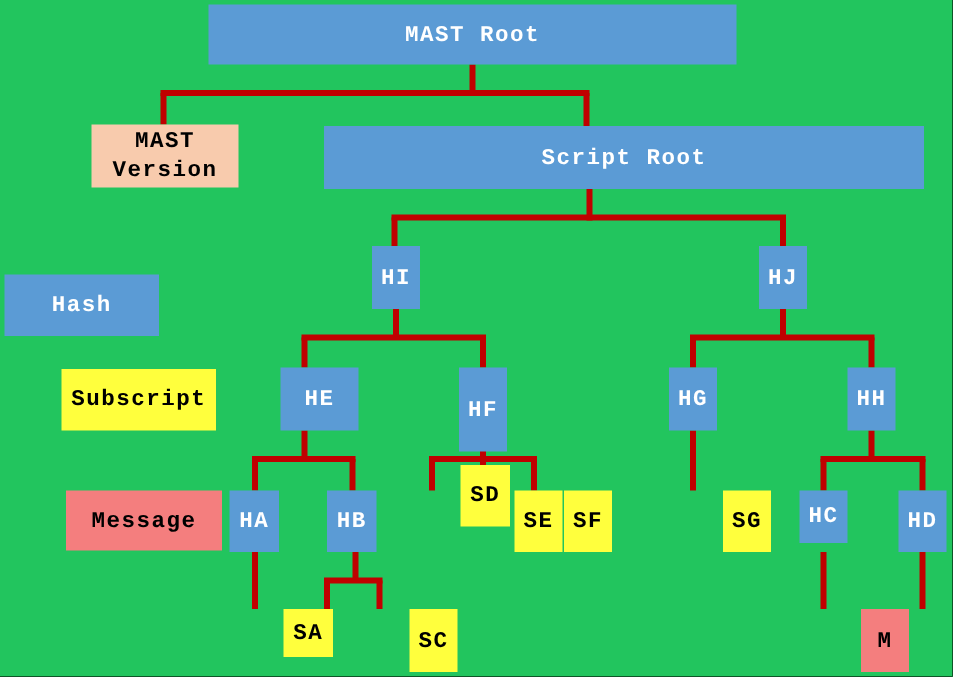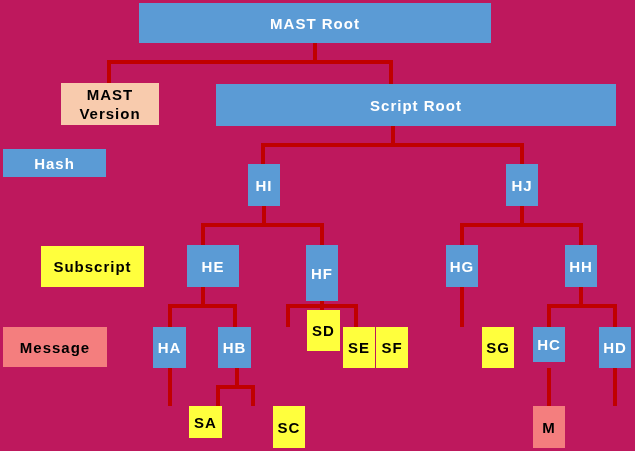--- a/index.html
+++ b/index.html
@@ -1,33 +1,33 @@
 <!DOCTYPE html>
 <html><head>
 <meta charset="utf-8">
 <style>
   html,body{margin:0;padding:0;background:#000;}
   .stage{
     position:relative;
     width:635px;height:451px;
-    background:#be185d;
-    font-family:Liberation Sans, sans-serif;
+    background:#22c55e;
+    font-family:Liberation Mono, monospace;
     overflow:hidden;
   }
   .node{
     position:absolute;
     display:flex;align-items:center;justify-content:center;
     text-align:center;
     font-size:15px;font-weight:bold;letter-spacing:1px;
     line-height:19px;
     box-sizing:border-box;
   }
   .c-hash{background:#5b9bd5;color:#ffffff;}
   .c-sub{background:#ffff3d;color:#000000;margin-left:36px;}
-  .c-msg{background:#f47e7e;color:#000000;}
+  .c-msg{background:#f47e7e;color:#000000;margin-left:41px;}
   .c-ver{background:#f8cbad;color:#000000;}
   .ln{position:absolute;background:#c00000;}
 </style>
 </head>
 <body>
 
 <div class="stage">
 
   <div class="ln" style="left:313px;top:43px;width:4px;height:21px"></div>
   <div class="ln" style="left:107px;top:60px;width:286px;height:4px"></div>
@@ -73,21 +73,21 @@
   <div class="ln" style="left:216px;top:387px;width:4px;height:19px"></div>
   <div class="ln" style="left:251px;top:387px;width:4px;height:19px"></div>
 
   <div class="ln" style="left:547px;top:368px;width:4px;height:38px"></div>
   <div class="ln" style="left:613px;top:368px;width:4px;height:38px"></div>
 
   <div class="node c-hash" style="left:139px;top:3px;width:352px;height:40px">MAST Root</div>
   <div class="node c-ver" style="left:61px;top:83px;width:98px;height:42px">MAST Version</div>
   <div class="node c-hash" style="left:216px;top:84px;width:400px;height:42px">Script Root</div>
 
-  <div class="node c-hash" style="left:3px;top:149px;width:103px;height:28px">Hash</div>
+  <div class="node c-hash" style="left:3px;top:183px;width:103px;height:41px">Hash</div>
   <div class="node c-sub" style="left:5px;top:246px;width:103px;height:41px">Subscript</div>
   <div class="node c-msg" style="left:3px;top:327px;width:104px;height:40px">Message</div>
 
   <div class="node c-hash" style="left:248px;top:164px;width:32px;height:42px">HI</div>
   <div class="node c-hash" style="left:506px;top:164px;width:32px;height:42px">HJ</div>
 
   <div class="node c-hash" style="left:187px;top:245px;width:52px;height:42px">HE</div>
   <div class="node c-hash" style="left:306px;top:245px;width:32px;height:56px">HF</div>
   <div class="node c-hash" style="left:446px;top:245px;width:32px;height:42px">HG</div>
   <div class="node c-hash" style="left:565px;top:245px;width:32px;height:42px">HH</div>

